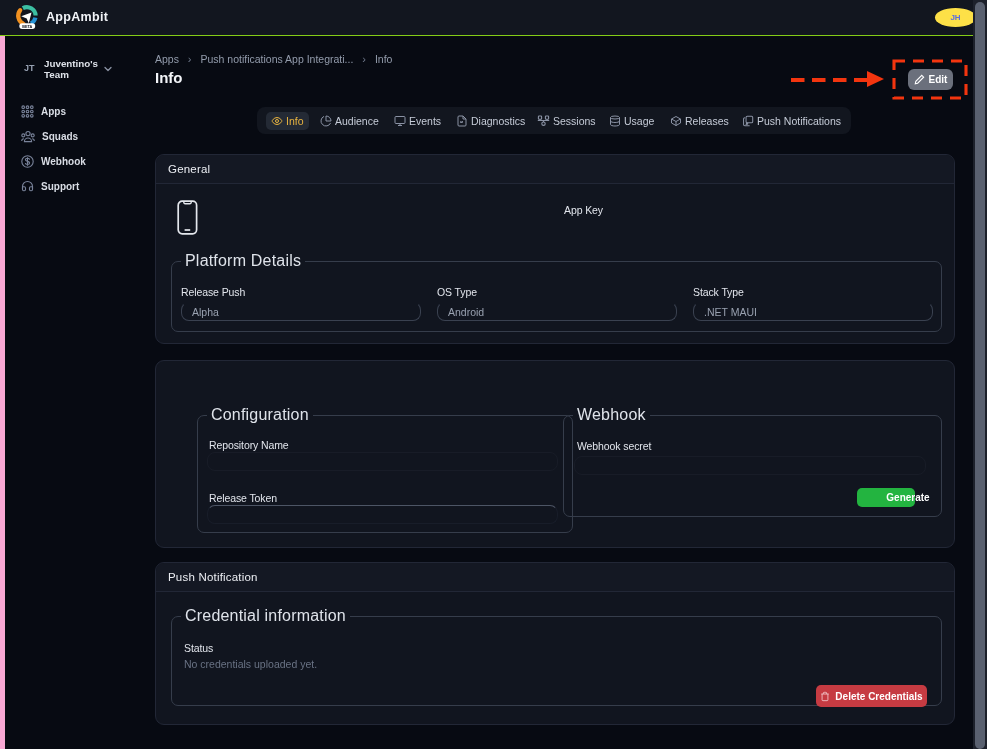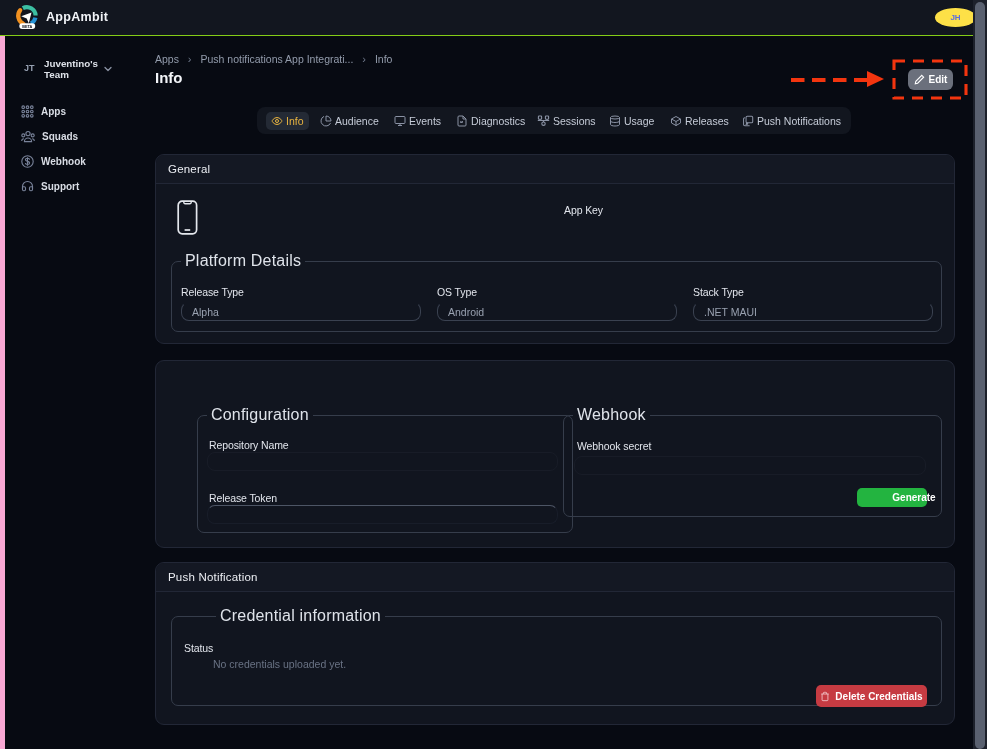--- a/index.html
+++ b/index.html
@@ -57,25 +57,25 @@
 #phoneicon { position:absolute; left:21px; top:45px; }
 #appkeylabel { position:absolute; left:408px; top:49px; font-size:10.5px; color:#e2e5ec; letter-spacing:-0.1px; }
 #appkeyinput { position:absolute; left:408px; top:62px; width:378px; height:23px; border:1px solid #b2bac9; border-radius:8px; font-size:10.5px; color:#c9ced9; line-height:21px; padding-left:8px; }
 #copyicon { position:absolute; right:8px; top:4px; }
 #fs-platform { left:15px; top:97px; width:771px; height:80px; }
 
 
 #card2 { top:324px; height:188px; }
 #fs-config { left:15px; top:45px; width:376px; height:127px;margin-left:26px; }
 #fs-webhook { left:407px; top:45px; width:379px; height:111px; }
-#genbtn { position:absolute; left:293px; top:64px; width:70px; height:19px; background:#23b440; border-radius:5px; color:#fff; font-size:10px; font-weight:bold; display:flex; align-items:center; justify-content:center; gap:4px;padding-left:40px; }
+#genbtn { position:absolute; left:293px; top:64px; width:58px; height:19px; background:#23b440; border-radius:5px; color:#fff; font-size:10px; font-weight:bold; display:flex; align-items:center; justify-content:center; gap:4px;padding-left:40px; }
 
 
 #card3 { top:526px; height:163px; }
-#fs-cred { left:15px; top:44px; width:771px; height:99px;padding-left:35px; }
+#fs-cred { left:15px; top:44px; width:771px; height:99px; }
 #delbtn { position:absolute; left:644px; top:60px; width:111px; height:22px; background:#c63b42; border-radius:5px; color:#fff; font-size:10px; font-weight:bold; display:flex; align-items:center; justify-content:center; gap:5px; }
 .mutetext { position:absolute; font-size:10.5px; color:#697284; }
 </style>
 </head>
 <body>
 
 <div id="navbar">
   <div id="logo">
     <svg width="28" height="30" viewBox="0 0 28 30" fill="none">
       <path d="M7.24 9.21 A8.7 8.7 0 0 0 10.50 22.81" stroke="#f19120" stroke-width="4.2" stroke-linecap="round"></path>
@@ -223,21 +223,21 @@
   <div class="card" id="card1">
     <div class="cardhead">General</div>
     <svg id="phoneicon" width="21" height="35" viewBox="0 0 21 35" fill="none" stroke="#e4e7ed" stroke-width="1.7">
       <rect x="1.2" y="1.2" width="18.4" height="32.6" rx="4"></rect>
       <path d="M6.8 1.6 v1 a1.1 1.1 0 0 0 1.1 1.1 h5.2 a1.1 1.1 0 0 0 1.1-1.1 v-1" stroke-width="1.4"></path>
       <path d="M7.6 30 h5.6"></path>
     </svg>
     <div id="appkeylabel">App Key</div>
     <fieldset id="fs-platform">
       <legend>Platform Details</legend>
-      <div class="flabel" style="left:9px; top:16px;">Release Type</div>
+      <div class="flabel" style="left:9px; top:16px;">Release Push</div>
       <div class="uinput" style="left:9px; top:32px; width:240px;">Alpha</div>
       <div class="flabel" style="left:265px; top:16px;">OS Type</div>
       <div class="uinput" style="left:265px; top:32px; width:240px;">Android</div>
       <div class="flabel" style="left:521px; top:16px;">Stack Type</div>
       <div class="uinput" style="left:521px; top:32px; width:240px;">.NET MAUI</div>
     </fieldset>
   </div>
 
   <div class="card" id="card2">
     <fieldset id="fs-config">
@@ -259,21 +259,21 @@
         Generate
       </div>
     </fieldset>
   </div>
 
   <div class="card" id="card3">
     <div class="cardhead">Push Notification</div>
     <fieldset id="fs-cred">
       <legend>Credential information</legend>
       <div class="flabel" style="left:12px; top:17px;">Status</div>
-      <div class="mutetext" style="left:12px; top:33px;margin-left:29px;">No credentials uploaded yet.</div>
+      <div class="mutetext" style="left:12px; top:33px;">No credentials uploaded yet.</div>
       <div id="delbtn">
         <svg width="10" height="11" viewBox="0 0 24 24" fill="none" stroke="#f4cdd0" stroke-width="2">
             <path d="M3 6 h18"></path>
             <path d="M19 6 v14 a2 2 0 0 1-2 2 H7 a2 2 0 0 1-2-2 V6"></path>
             <path d="M8 6 V4 a2 2 0 0 1 2-2 h4 a2 2 0 0 1 2 2 v2"></path>
           </svg>
         Delete Credentials
       </div>
     </fieldset>
   </div>

